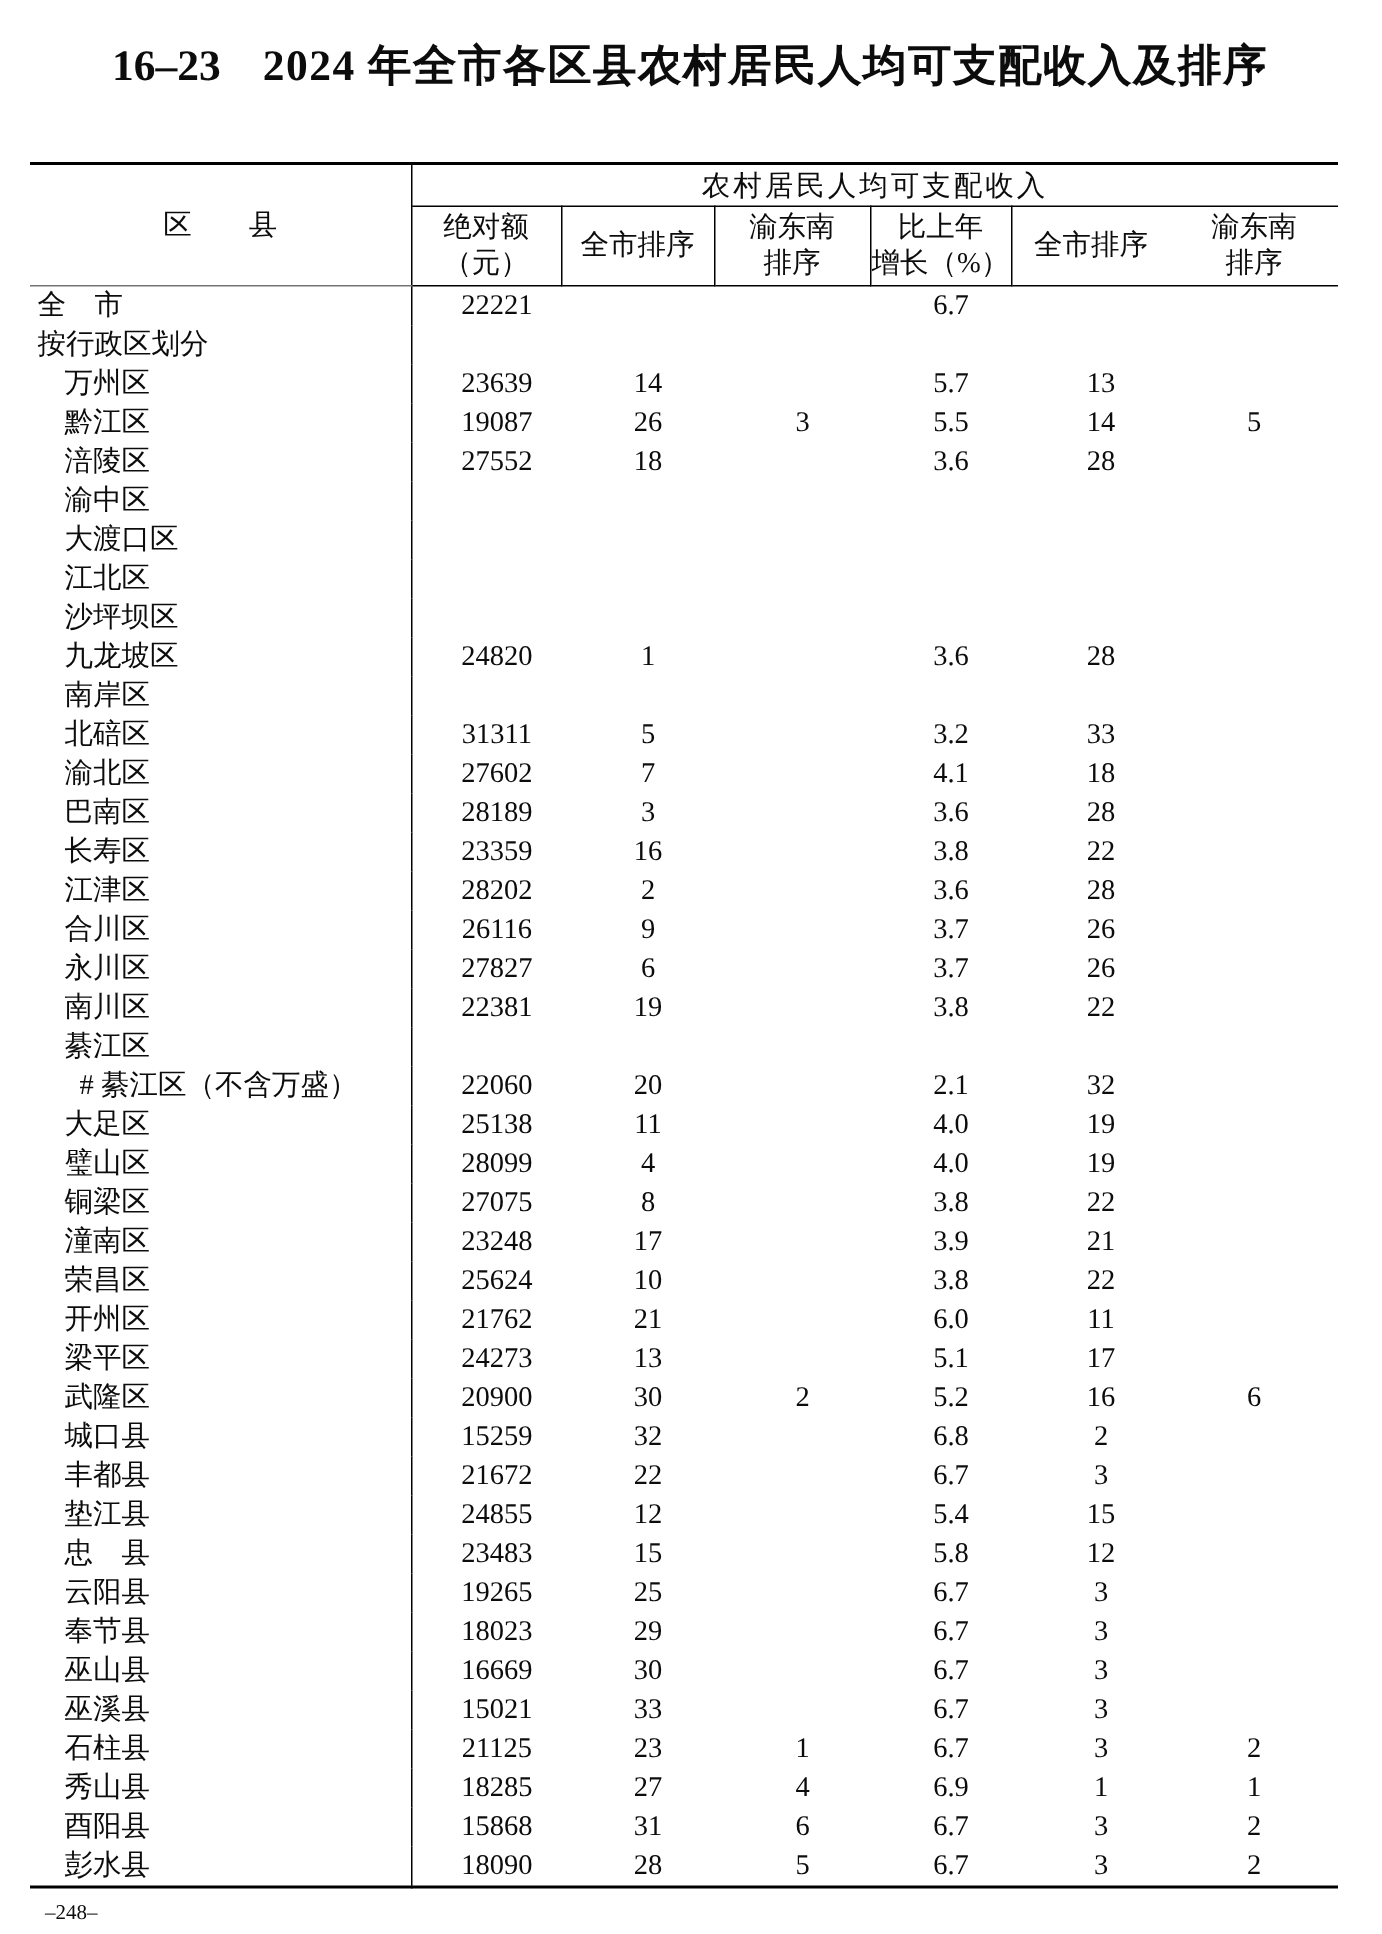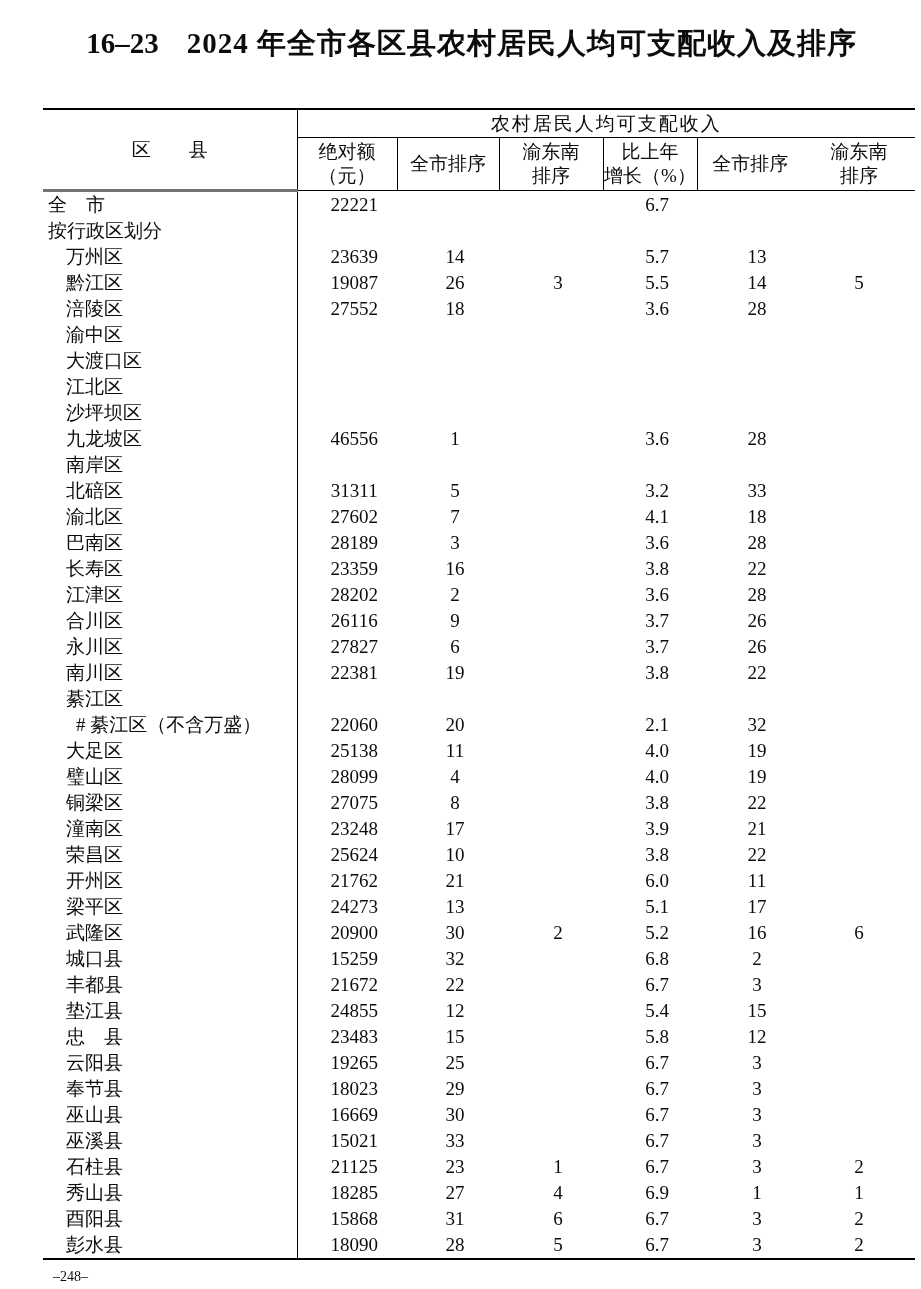--- a/index.html
+++ b/index.html
@@ -2,21 +2,21 @@
 <html><head>
 <meta charset="utf-8">
 <style>
   html,body{margin:0;padding:0;}
   body{
     width:921px;height:1289px;
     background:#ffffff;color:#0c0c0c;
     font-family:"Liberation Serif","DejaVu Serif",serif;
     overflow:hidden;
   }
-  .page{padding:0 21px 0 43px;}
+  .page{padding:0 21px 0 20px;}
   .title{
     margin:24px 0 0 0;
     text-align:center;
     font-weight:700;
     font-size:29px;
     letter-spacing:1px;
     white-space:nowrap;
   }
   .title .num{margin-right:28px;letter-spacing:0;}
   table{
@@ -24,21 +24,21 @@
     table-layout:fixed;
     width:872px;
     margin-top:44px;
     border-top:2px solid #000;
     border-bottom:2px solid #000;
   }
   th,td{padding:0;font-weight:400;overflow:hidden;}
   .div-r{border-right:1px solid #000;}
   .th-area{
     font-size:19px;text-align:center;vertical-align:middle;
-    border-bottom:3px solid #737373;
+    border-bottom:1px solid #737373;
   }
   .th-group{
     height:27px;font-size:19px;vertical-align:middle;
     letter-spacing:2px;border-bottom:1px solid #000;
   }
   .th-sub{
     height:52px;font-size:19px;text-align:center;vertical-align:middle;
     line-height:24px;white-space:pre-line;border-bottom:1px solid #000;
   }
   tbody td{height:26px;font-size:19px;line-height:26px;vertical-align:middle;}
@@ -169,21 +169,21 @@
           <td class="c-area div-r indent-1">沙坪坝区</td>
           <td class="c-val shift"></td>
           <td class="c-val shift"></td>
           <td class="c-val shift"></td>
           <td class="c-val shift"></td>
           <td class="c-val shift"></td>
           <td class="c-val"></td>
         </tr>
         <tr>
           <td class="c-area div-r indent-1">九龙坡区</td>
-          <td class="c-val shift">46556</td>
+          <td class="c-val shift">24820</td>
           <td class="c-val shift">1</td>
           <td class="c-val shift"></td>
           <td class="c-val shift">3.6</td>
           <td class="c-val shift">28</td>
           <td class="c-val"></td>
         </tr>
         <tr>
           <td class="c-area div-r indent-1">南岸区</td>
           <td class="c-val shift"></td>
           <td class="c-val shift"></td>

